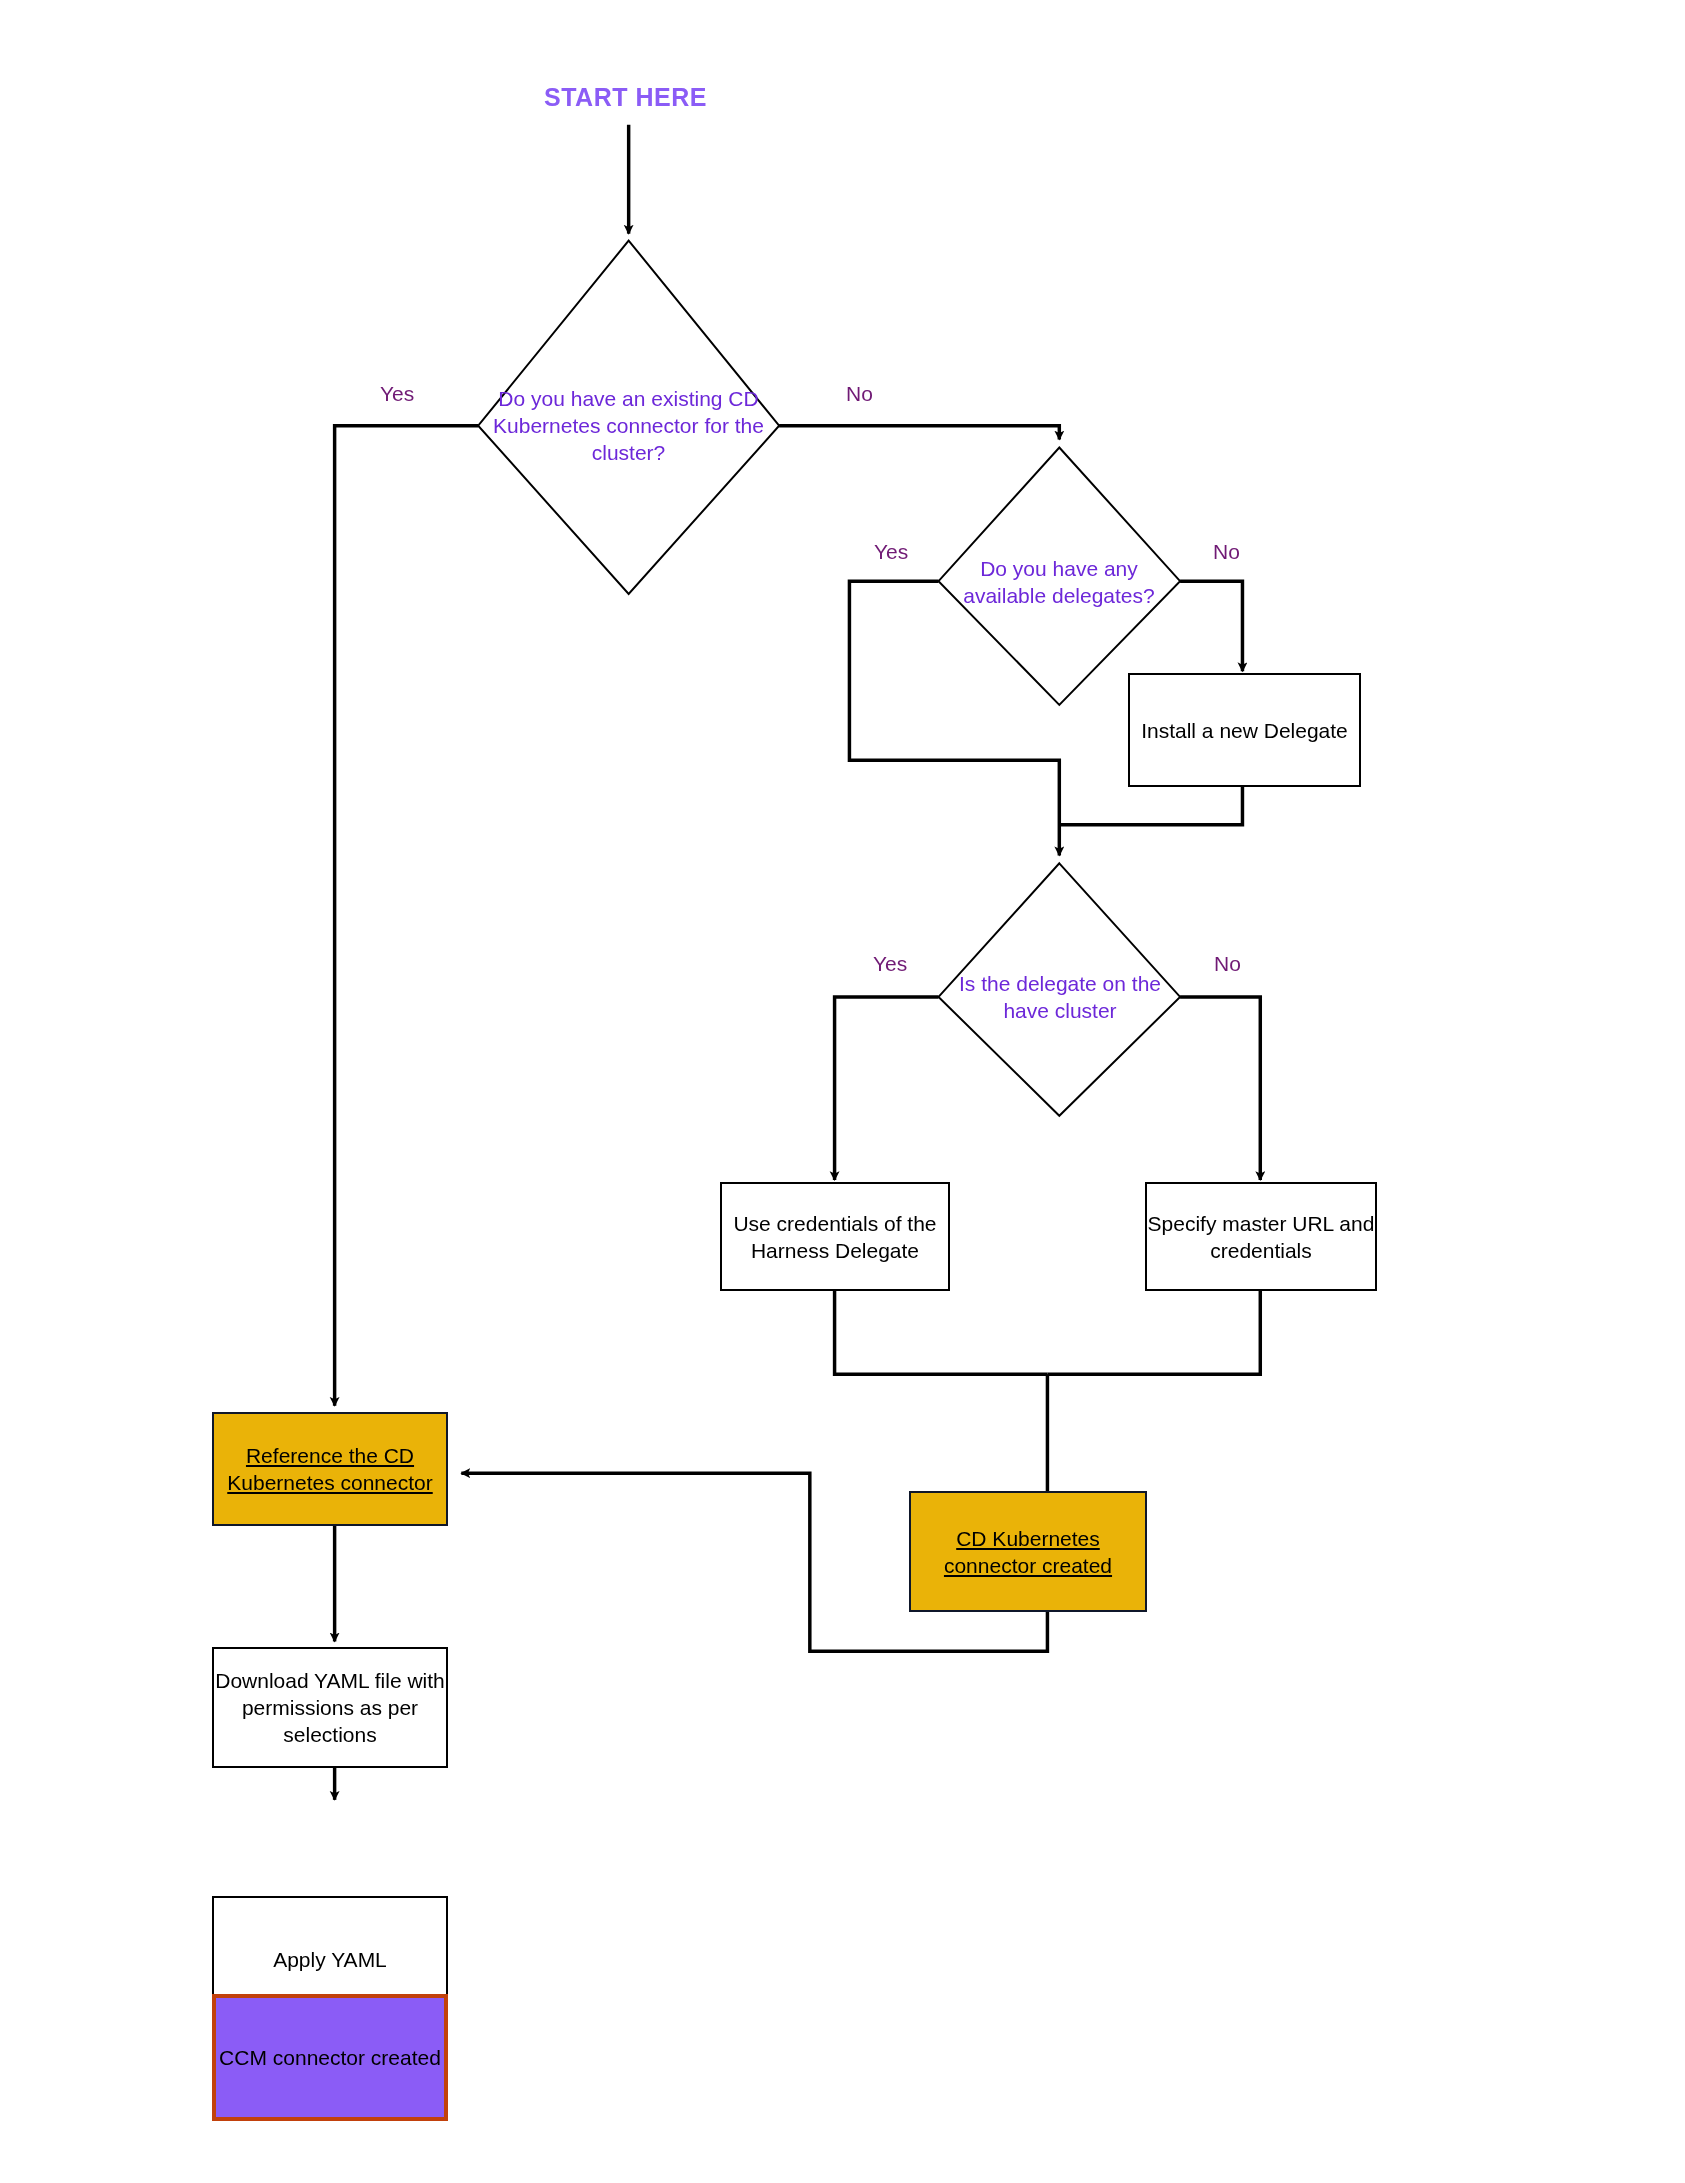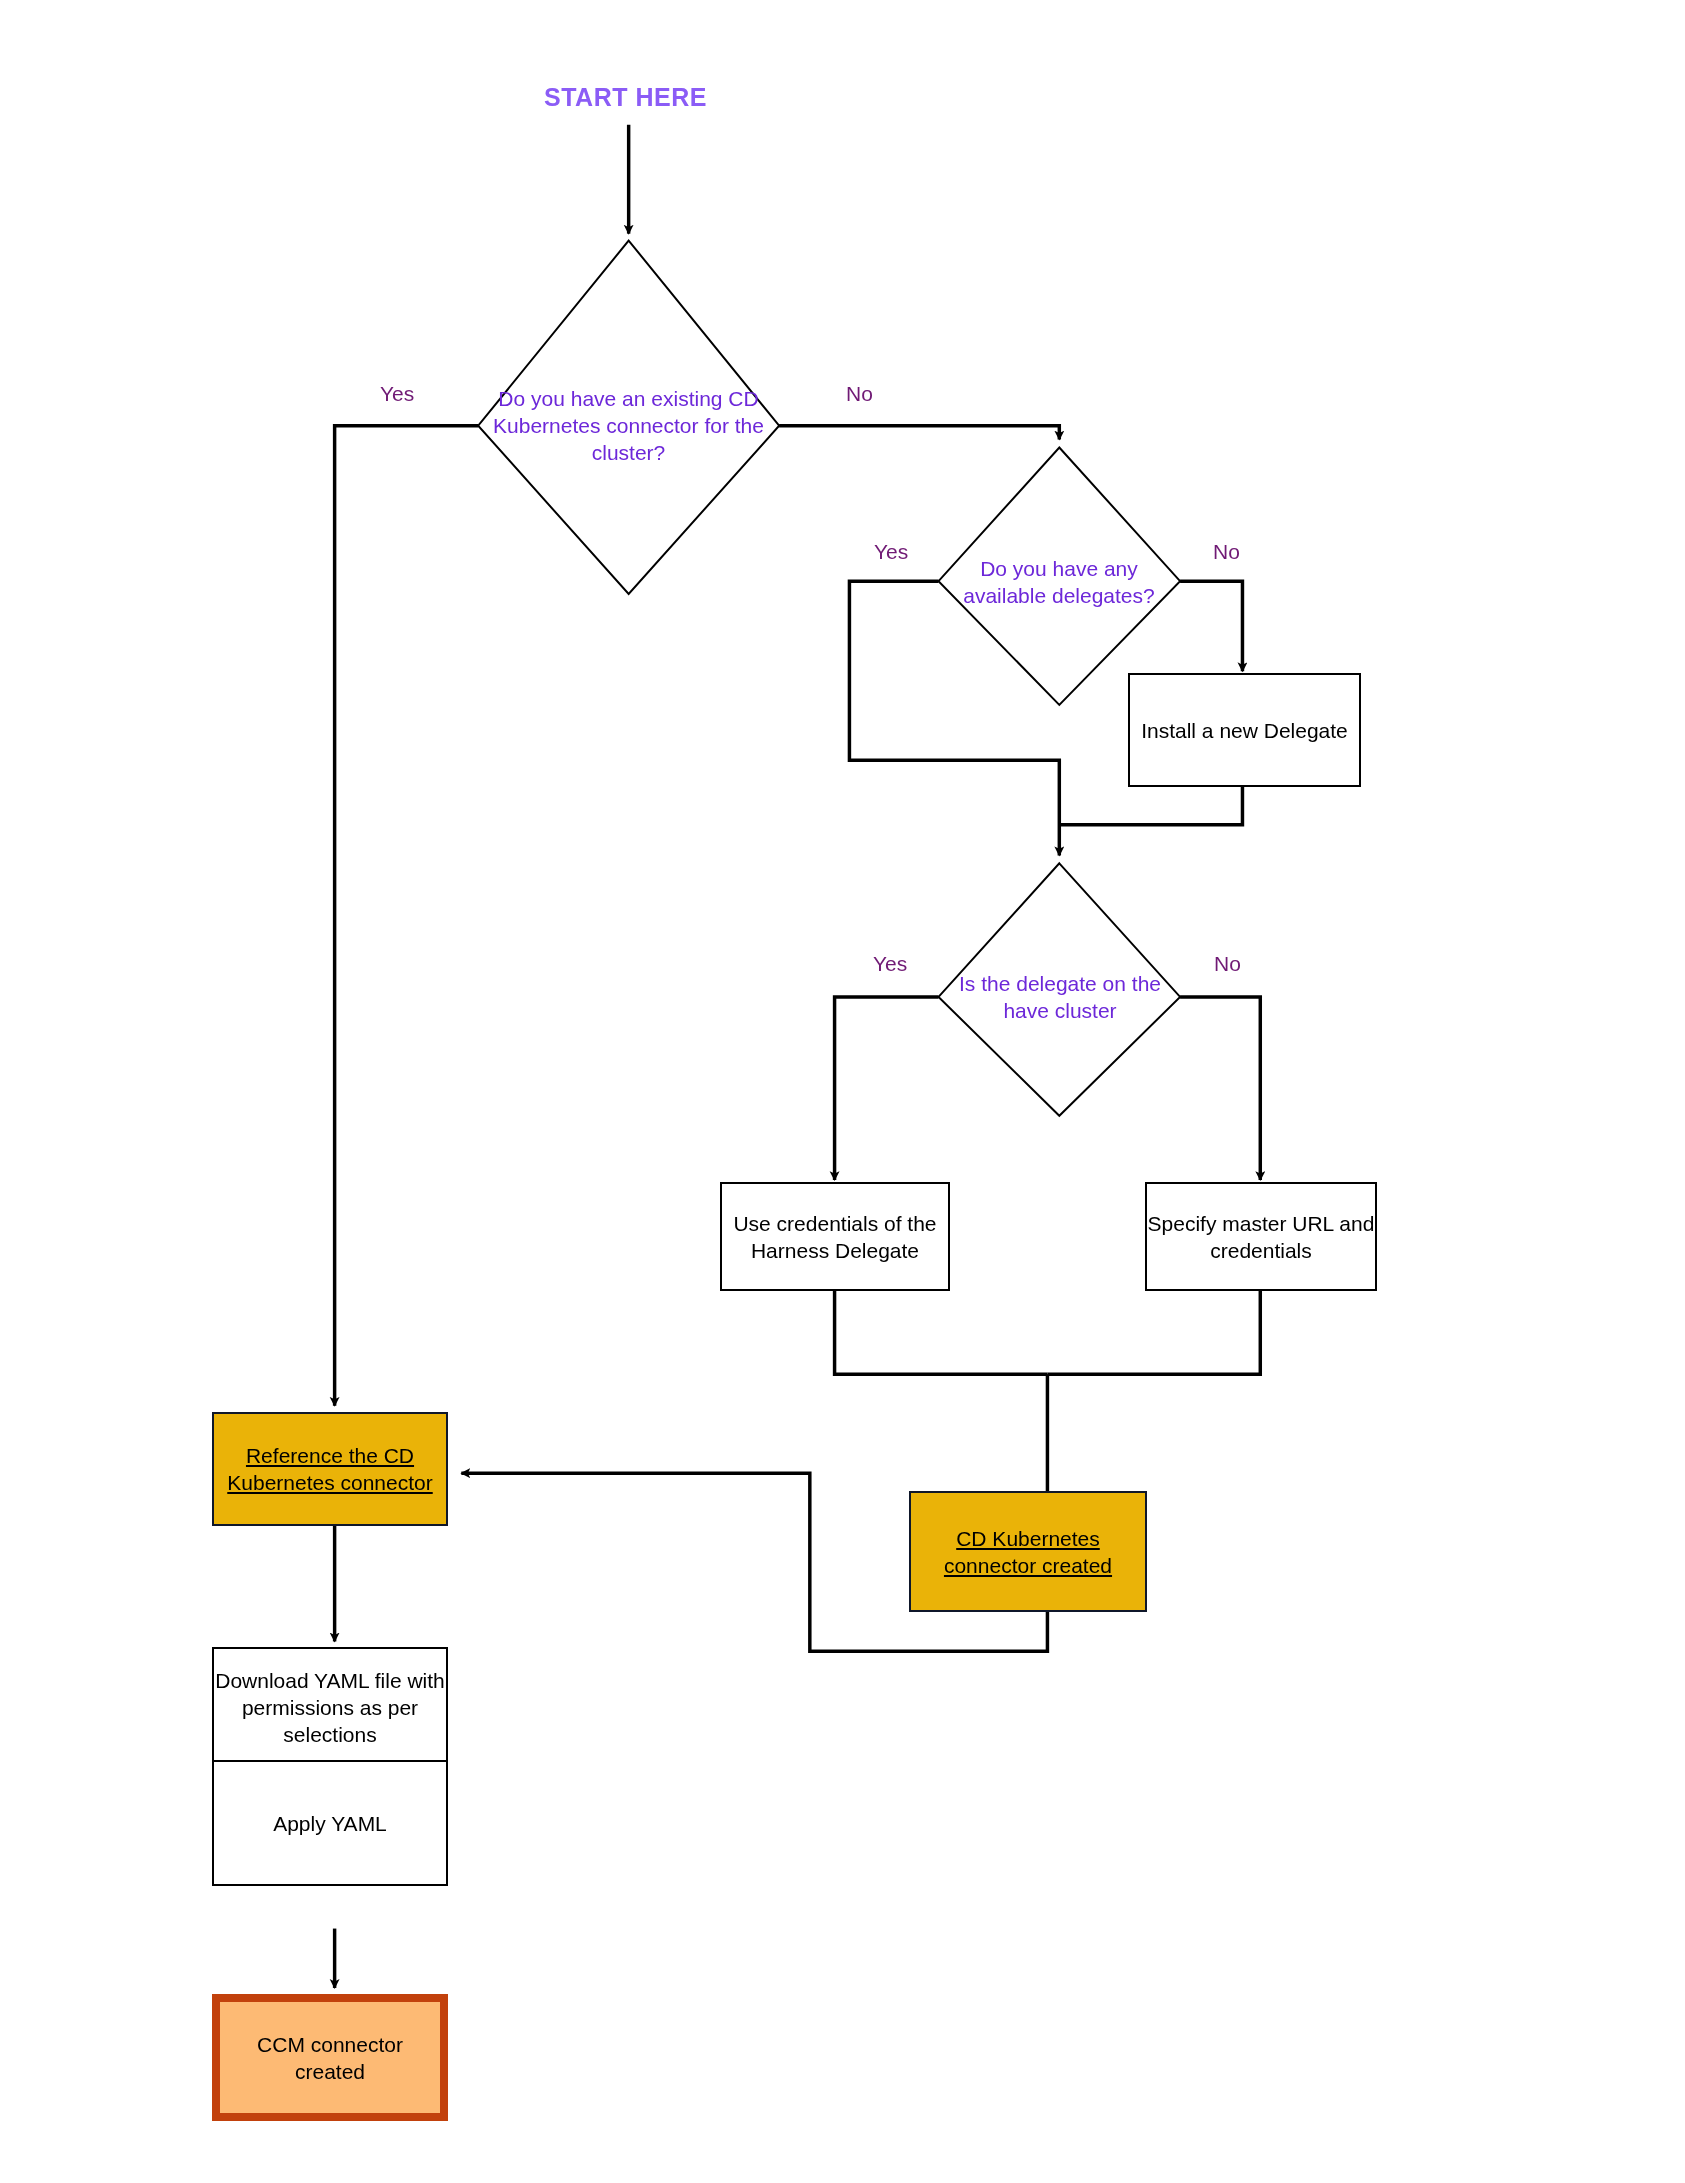--- a/index.html
+++ b/index.html
@@ -39,22 +39,22 @@
   .proc {
     border: 2px solid #000000;
     background: #ffffff;
   }
   .proc-orange {
     border: 2px solid #0f172a;
     background: #eab308;
     text-decoration: underline;
   }
   .proc-green {
-    border: 8px solid #c2410c;
-    background: #fdba74;
+    border: 4px solid #c2410c;
+    background: #8b5cf6;
     text-align: center;
   }
   .diamond-label {
     position: absolute;
     display: flex;
     align-items: center;
     justify-content: center;
     text-align: center;
     color: #6d28d9;
     font-size: 21px;
@@ -150,18 +150,18 @@
   <div class="node proc" style="left:720px; top:1182px; width:230px; height:109px;">Use credentials of the Harness Delegate</div>
 
   <div class="node proc" style="left:1145px; top:1182px; width:232px; height:109px;">Specify master URL and credentials</div>
 
   <div class="node proc-orange" style="left:212px; top:1412px; width:236px; height:114px;">Reference the CD Kubernetes connector</div>
 
   <div class="node proc-orange" style="left:909px; top:1491px; width:238px; height:121px;">CD Kubernetes connector created</div>
 
   <div class="node proc" style="left:212px; top:1647px; width:236px; height:121px;">Download YAML file with permissions as per selections</div>
 
-  <div class="node proc" style="left:212px; top:1760px; width:236px; height:126px;">Apply YAML</div>
+  <div class="node proc" style="left:212px; top:1896px; width:236px; height:126px;">Apply YAML</div>
 
   <div class="node proc-green" style="left:212px; top:1994px; width:236px; height:127px;">CCM connector created</div>
 
 </div>
 
 
 </body></html>

